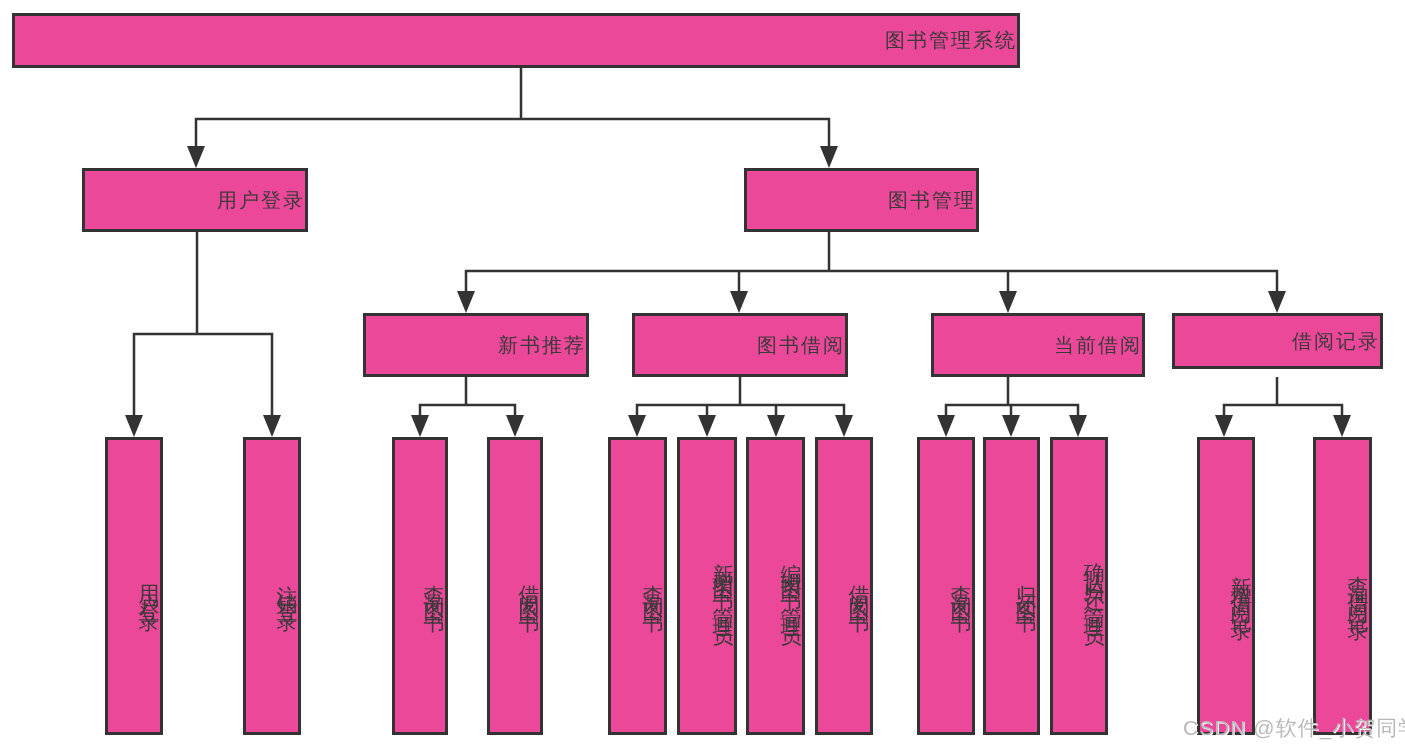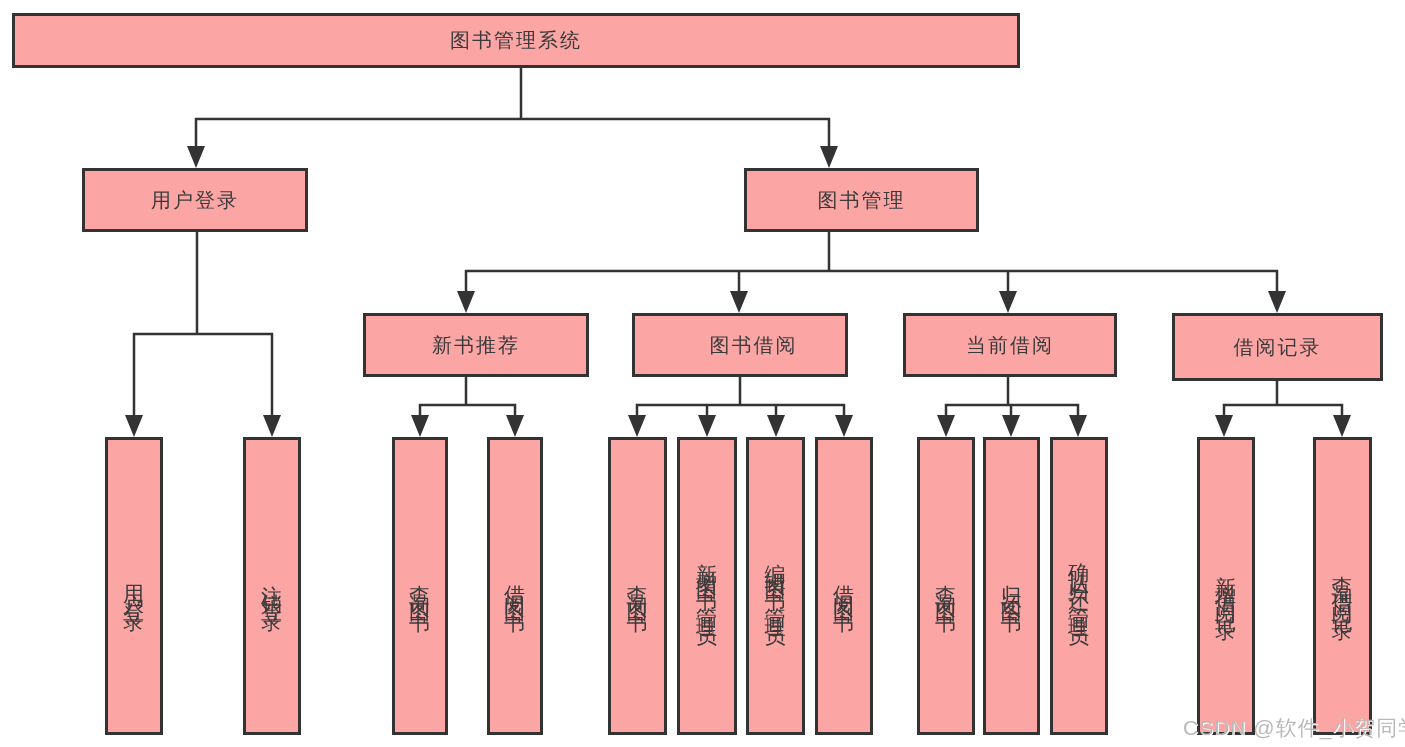--- a/index.html
+++ b/index.html
@@ -7,24 +7,24 @@
     position:relative;
     width:1405px;height:747px;
     background:#ffffff;
     font-family:"Liberation Sans","DejaVu Sans",sans-serif;
     overflow:hidden;
   }
   .node{
     position:absolute;
     box-sizing:border-box;
     border:3px solid #333333;
-    background:#fca5a5;
+    background:#ec4899;
     display:flex;
     align-items:center;
-    justify-content:center;
+    justify-content:flex-end;
     z-index:2;
   }
   .node .hlabel{
     font-size:20px;
     color:#3a3a3a;
     letter-spacing:2px;
     white-space:nowrap;
   }
   .leaf .vlabel{
     writing-mode:vertical-rl;
@@ -100,24 +100,24 @@
   <div class="node" style="left:744px;top:168px;width:235px;height:64px;">
     <span class="hlabel">图书管理</span>
   </div>
 
   <div class="node" style="left:363px;top:313px;width:226px;height:64px;">
     <span class="hlabel">新书推荐</span>
   </div>
   <div class="node" style="left:632px;top:313px;width:216px;height:64px;padding-left:27px;">
     <span class="hlabel">图书借阅</span>
   </div>
-  <div class="node" style="left:903px;top:313px;width:214px;height:64px;">
+  <div class="node" style="left:931px;top:313px;width:214px;height:64px;">
     <span class="hlabel">当前借阅</span>
   </div>
-  <div class="node" style="left:1172px;top:313px;width:211px;height:68px;">
+  <div class="node" style="left:1172px;top:313px;width:211px;height:56px;">
     <span class="hlabel">借阅记录</span>
   </div>
 
   <div class="node leaf" style="left:105px;top:437px;width:58px;height:298px;">
     <span class="vlabel">用户登录</span>
   </div>
   <div class="node leaf" style="left:243px;top:437px;width:58px;height:298px;">
     <span class="vlabel">注销登录</span>
   </div>
 

